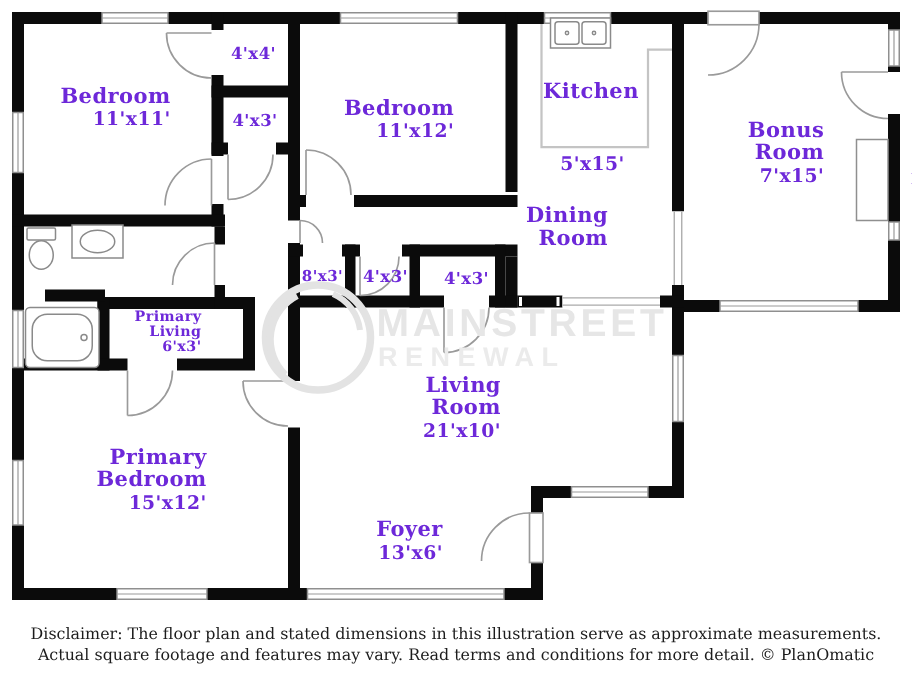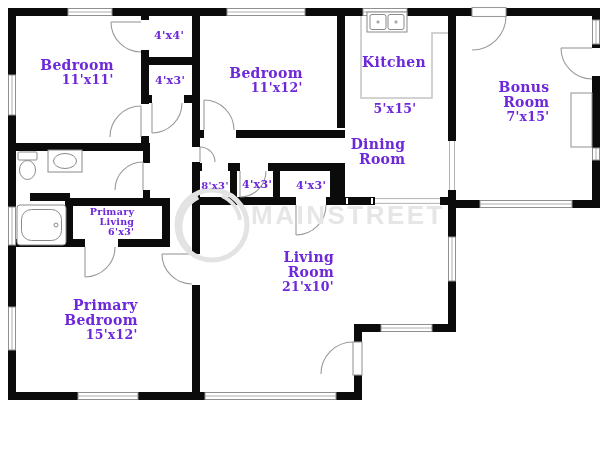--- a/index.html
+++ b/index.html
@@ -275,17 +275,24 @@
   <div class="lbl" style="left:101px;top:320px">
     <div class="ln-name">Primary</div>
     <div class="ln-name">Bedroom</div>
     <div class="ln-dim">15'x12'</div>
   </div>
   <div class="lbl" style="left:308px;top:272px">
     <div class="ln-name">Living</div>
     <div class="ln-name">Room</div>
     <div class="ln-dim">21'x10'</div>
   </div>
+  <div class="lbl" style="left:273px;top:361px">
+    <div class="ln-name">Foyer</div>
+    <div class="ln-dim">13'x6'</div>
+  </div>
 
   <div class="wm-text wm1">MAINSTREET</div>
-
+  <div class="wm-text wm2">RENEWAL</div>
+
+  <div class="disclaimer d1">Disclaimer: The floor plan and stated dimensions in this illustration serve as approximate measurements.</div>
+  <div class="disclaimer d2">Actual square footage and features may vary. Read terms and conditions for more detail. © PlanOmatic</div>
 
 </div>
 
 </body></html>

